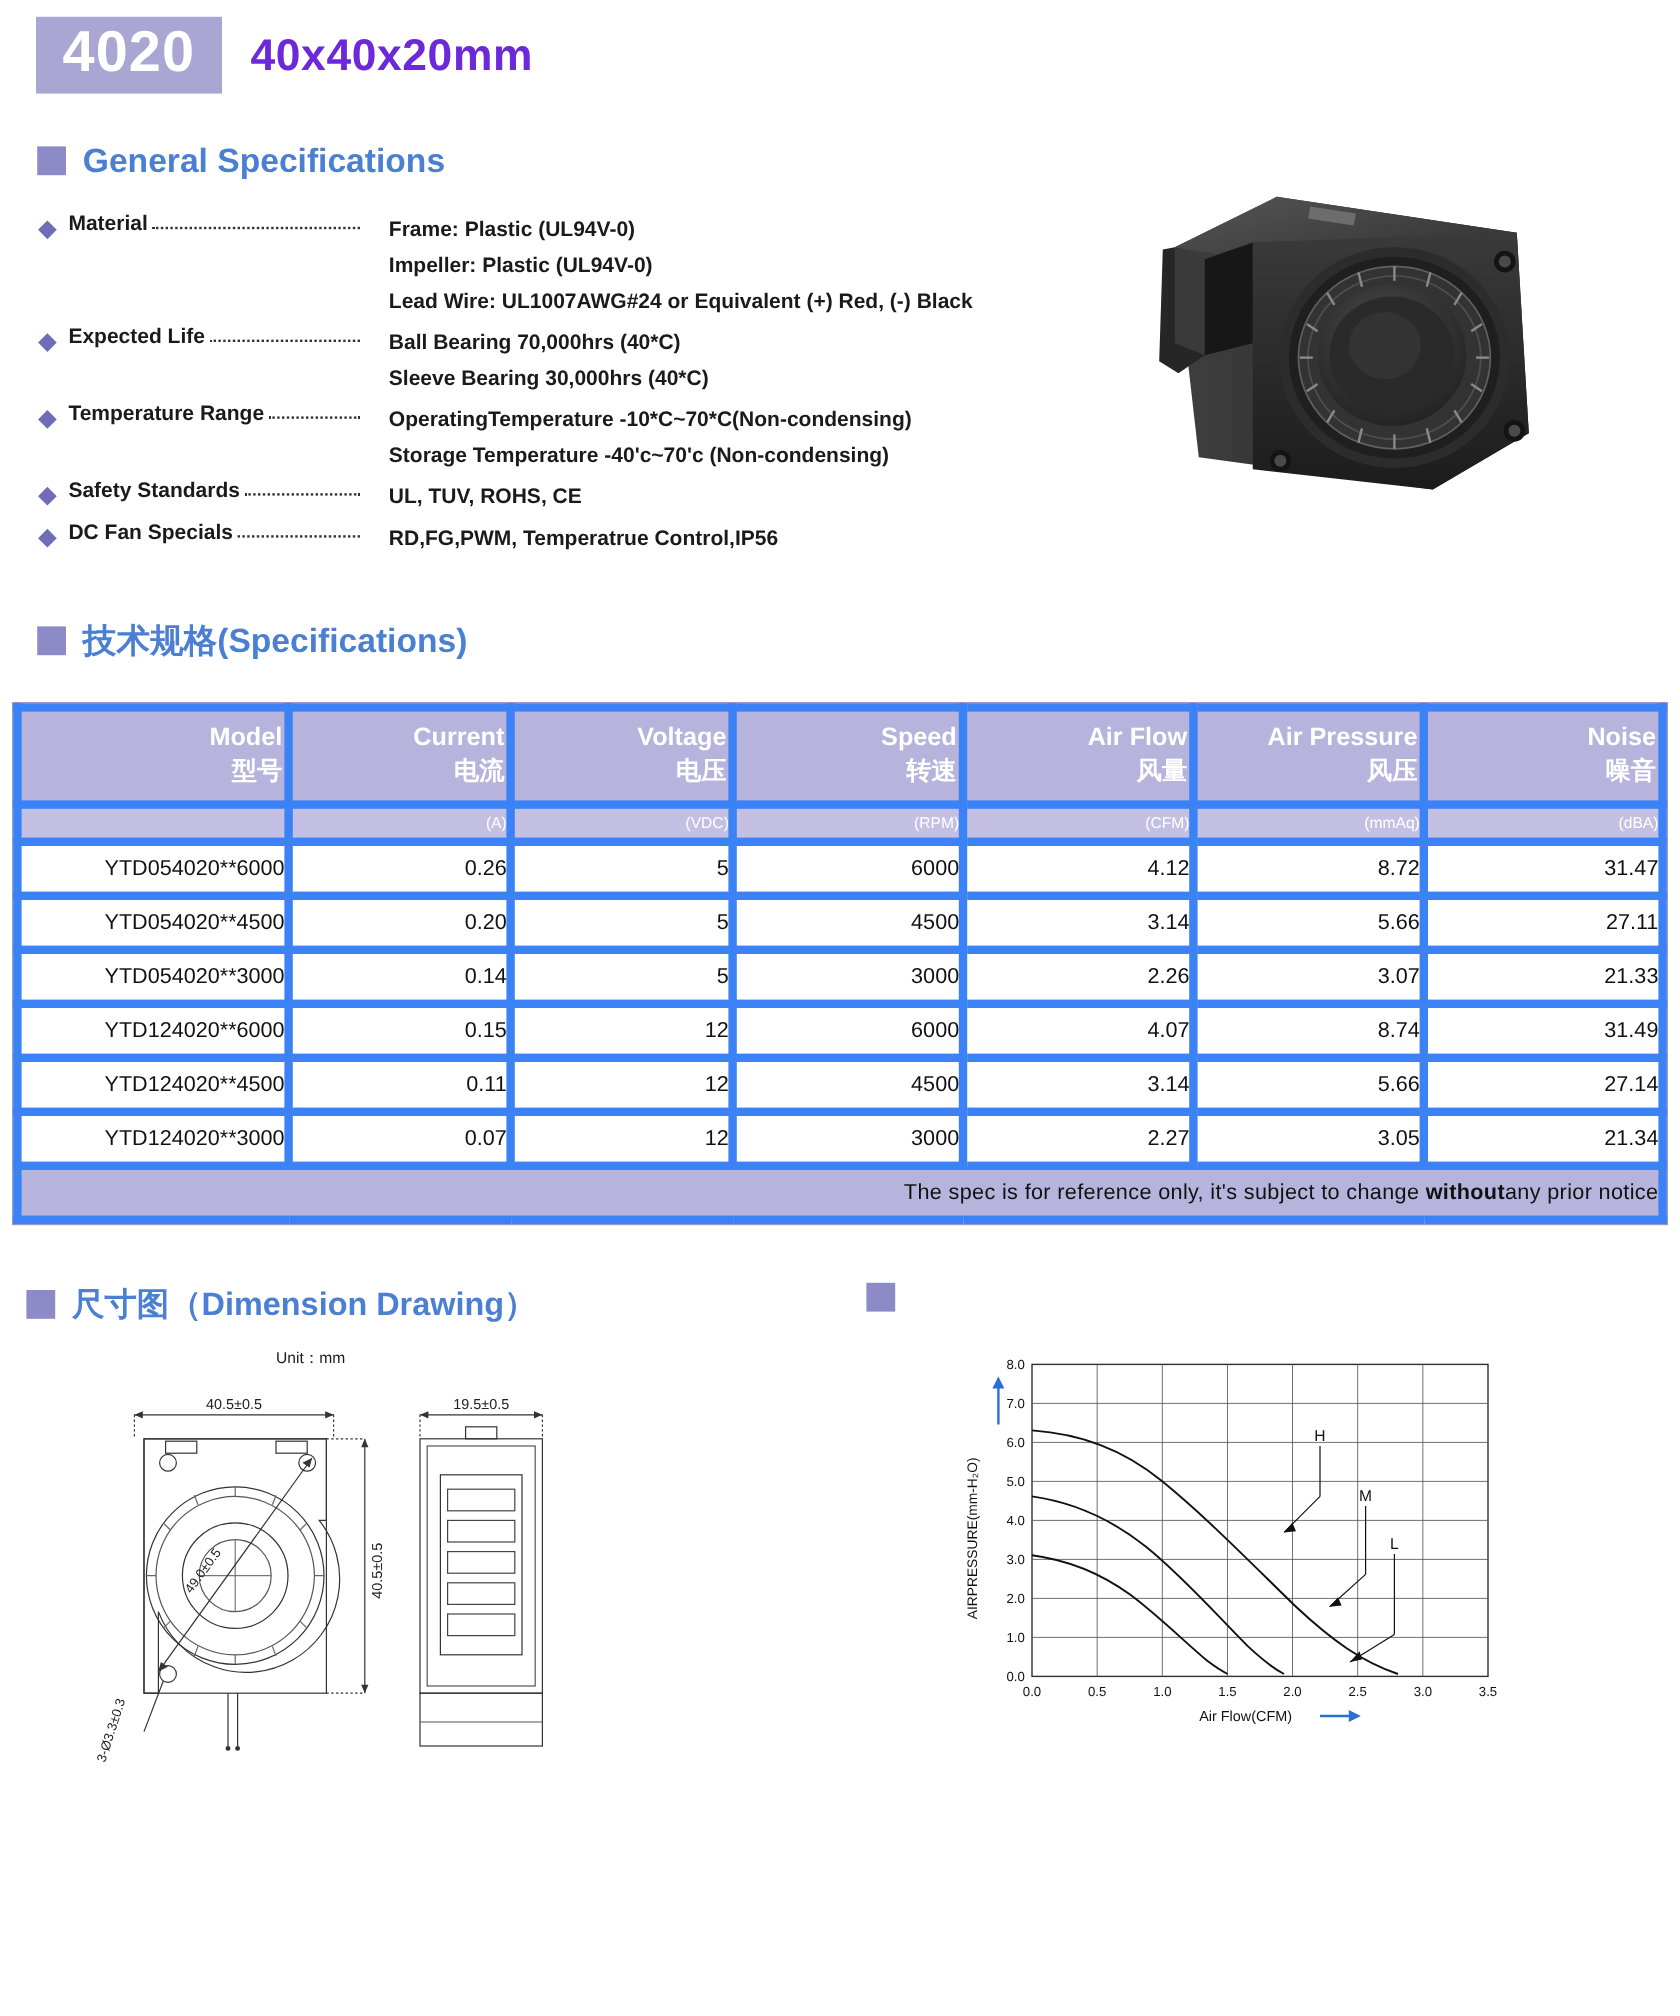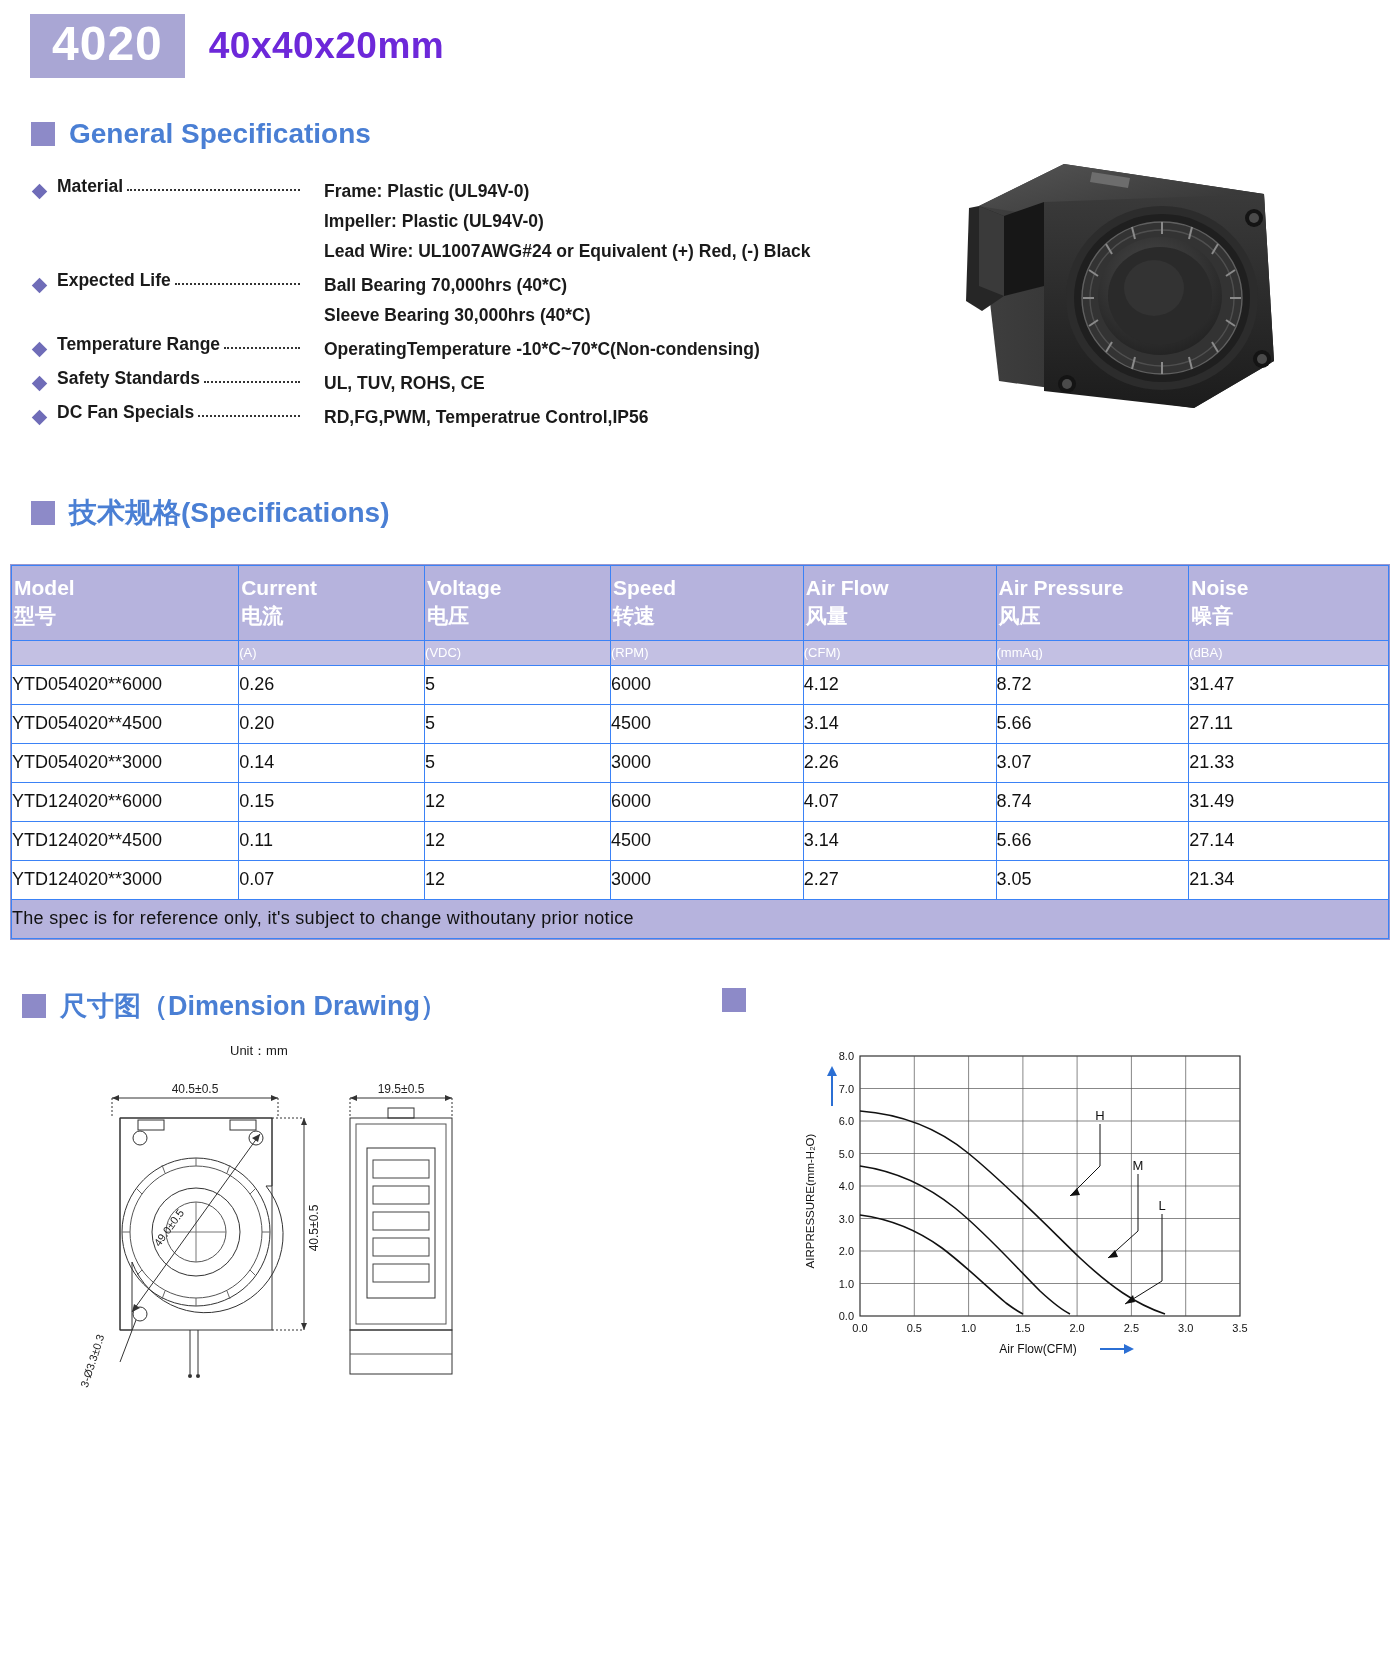--- a/index.html
+++ b/index.html
@@ -110,22 +110,22 @@
   .table-wrap {
     margin: 32px 10px 0 10px;
     border: 1px solid #9a97cd;
   }
   table.spec-table {
     width: 100%;
     border-collapse: collapse;
     table-layout: fixed;
   }
   table.spec-table th, table.spec-table td {
-    border: 1px solid #3b82f6;
-    text-align: left;
+    border: 7px solid #3b82f6;
+    text-align: right;
   }
   .th-main {
     background: #b6b3dd;
     color: #ffffff;
     font-size: 21px;
     font-weight: bold;
     padding: 8px 2px 10px 2px;
     line-height: 1.35;
   }
   .th-main .cn { display:block; }
@@ -142,21 +142,21 @@
     color: #111;
   }
   td.model { font-size: 18px; }
   .note-row td {
     background: #b6b3dd;
     color: #ffffff;
     font-size: 13px;
     padding: 5px 0 6px 0;
     letter-spacing: 0.3px;
   }
-  .note-row .bold { font-weight: normal; }
+  .note-row .bold { font-weight: bold; }
 
   
   .bottom {
     display: flex;
     margin-top: 48px;
   }
   .bottom-col { width: 700px; }
   .bottom-col .section-head { margin-left: 22px; }
   #dim-head .section-title, #pq-head .section-title { font-size: 27px; }
 
@@ -212,20 +212,21 @@
     </div>
 
     <div class="spec-row">
       <div class="spec-left">
         <div class="diamond"></div>
         <div class="spec-label">Temperature Range</div>
         <div class="dots"></div>
       </div>
       <div class="spec-values">
         <div>OperatingTemperature -10*C~70*C(Non-condensing)</div>
+        <div>Storage Temperature -40'c~70'c (Non-condensing)</div>
       </div>
     </div>
 
     <div class="spec-row">
       <div class="spec-left">
         <div class="diamond"></div>
         <div class="spec-label">Safety Standards</div>
         <div class="dots"></div>
       </div>
       <div class="spec-values">

